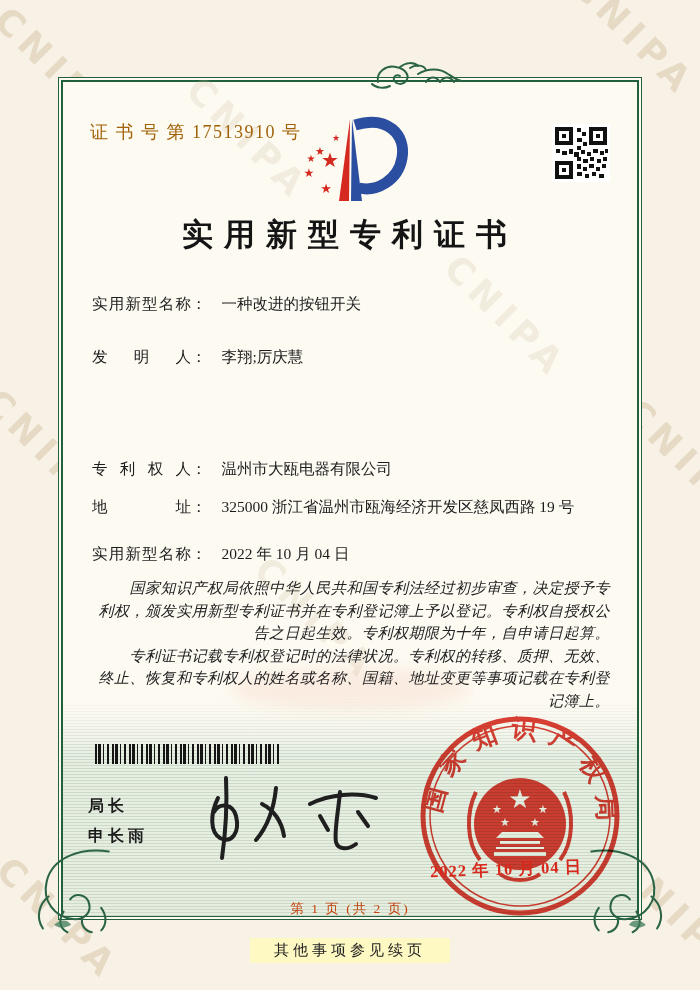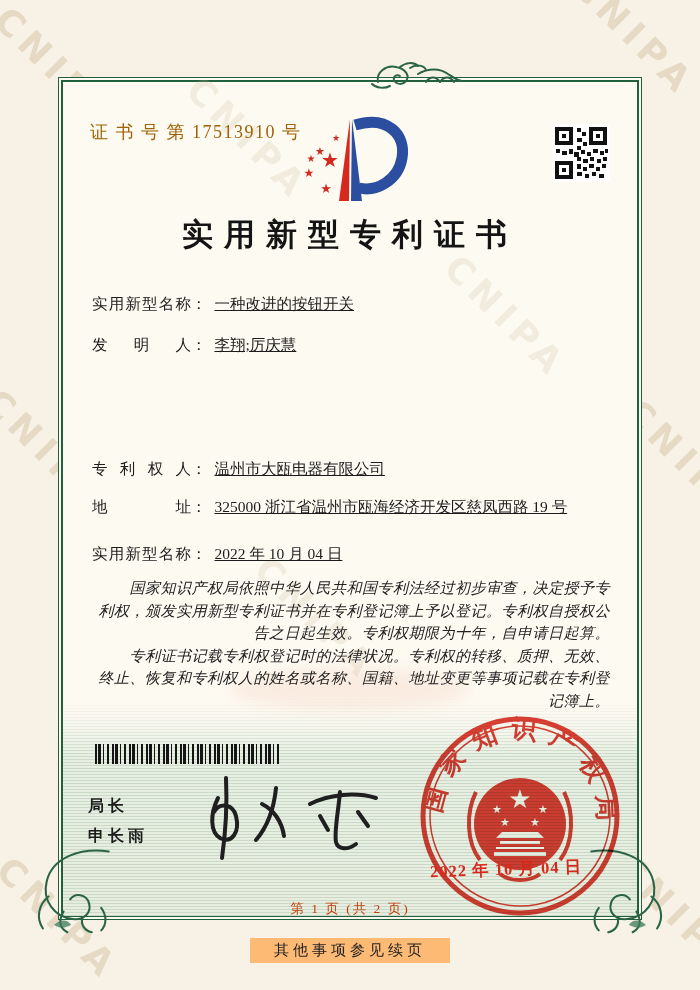--- a/index.html
+++ b/index.html
@@ -19,39 +19,39 @@
     -webkit-mask-image:linear-gradient(180deg,transparent 0,#000 55px);
     mask-image:linear-gradient(180deg,transparent 0,#000 55px);}
   .smudge{position:absolute;left:230px;top:668px;width:240px;height:42px;border-radius:50%;
     background:rgba(228,122,78,.10);filter:blur(7px);}
   .cert-no{position:absolute;left:90px;top:120px;font-size:18px;letter-spacing:1.5px;color:#a16207;}
   .title{position:absolute;left:0;right:0;top:210px;margin:4px;text-align:center;
          font-size:31px;font-weight:700;letter-spacing:11px;color:#141414;}
   .frow{position:absolute;left:92px;width:522px;font-size:15.5px;white-space:nowrap;}
   .flabel{display:inline-block;width:99px;text-align:justify;text-align-last:justify;vertical-align:top;}
   .fcolon{display:inline-block;}
-  .fvalue{margin-left:8px;text-decoration:underline;}
+  .fvalue{margin-left:15px;}
   .pair2{position:absolute;left:276px;top:0;white-space:nowrap;}
   .paras{position:absolute;left:92px;top:577px;width:518px;font-size:15px;line-height:22.5px;
          letter-spacing:.5px;font-style:italic;color:#212121;text-align:right;}
   .paras p{margin:0;text-indent:2em;}
   .barcode{position:absolute;left:95px;top:744px;width:186px;height:20px;
     background:repeating-linear-gradient(90deg,#151515 0 2px,transparent 2px 3px,
       #151515 3px 6px,transparent 6px 8px,#151515 8px 9px,transparent 9px 12px,
       #151515 12px 14px,transparent 14px 17px);}
   .signer{position:absolute;left:88px;top:791px;font-size:16px;letter-spacing:4px;line-height:30px;font-weight:bold;}
   .sig-svg{position:absolute;left:190px;top:770px;}
   .seal-wrap{position:absolute;left:414px;top:710px;width:212px;height:212px;
              opacity:.93;mix-blend-mode:multiply;}
   .seal-date{position:absolute;left:430px;top:858px;width:190px;font-size:16.5px;font-weight:600;
              color:#d8281c;letter-spacing:1px;transform:rotate(-2deg);white-space:nowrap;}
   .page-num{position:absolute;left:0;right:0;top:900px;text-align:center;font-size:13.5px;
             letter-spacing:2px;color:#c2410c;}
   .footer-note{position:absolute;left:0;right:0;top:938px;text-align:center;}
-  .footer-note span{display:inline-block;background:#fdba74;padding:3px 24px;font-size:15px;
+  .footer-note span{display:inline-block;background:#fef9c3;padding:3px 24px;font-size:15px;
             letter-spacing:4px;color:#222;}
   .orn{position:absolute;pointer-events:none;}
   svg text.star{font-family:"DejaVu Sans",sans-serif;}
 </style>
 </head>
 <body>
 
 <div class="page">
 
   <span class="wm" style="left:-22px;top:48px;">CNIPA</span>
@@ -162,21 +162,21 @@
         <rect x="44" y="10" width="4" height="4"></rect>
       <rect x="10" y="44" width="4" height="4"></rect>
     </g>
   </svg>
 
   <h1 class="title">实用新型专利证书</h1>
 
   <div class="frow" style="top:294px;">
     <span class="flabel">实用新型名称</span><span class="fcolon">：</span><span class="fvalue">一种改进的按钮开关</span>
   </div>
-  <div class="frow" style="top:335px;">
+  <div class="frow" style="top:347px;">
     <span class="flabel">发明人</span><span class="fcolon">：</span><span class="fvalue">李翔;厉庆慧</span>
   </div>
   <div class="frow" style="top:459px;">
     <span class="flabel">专利权人</span><span class="fcolon">：</span><span class="fvalue">温州市大瓯电器有限公司</span>
   </div>
   <div class="frow" style="top:497px;">
     <span class="flabel">地址</span><span class="fcolon">：</span><span class="fvalue">325000 浙江省温州市瓯海经济开发区慈凤西路 19 号</span>
   </div>
   <div class="frow" style="top:544px;">
     <span class="flabel">实用新型名称</span><span class="fcolon">：</span><span class="fvalue">2022 年 10 月 04 日</span>

